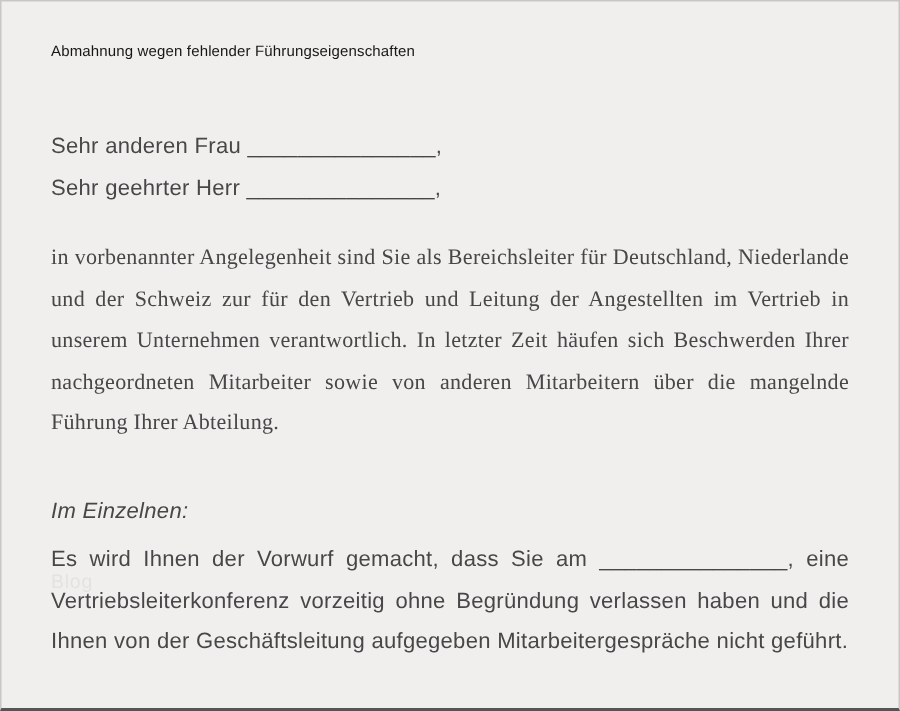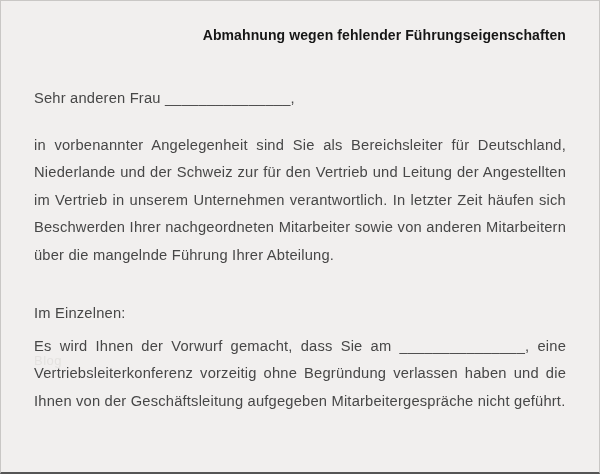--- a/index.html
+++ b/index.html
@@ -24,38 +24,37 @@
     background: var(--page-bg);
     border: 1px solid var(--border);
     border-bottom: 2px solid var(--border-bottom);
     padding: 24px 33px 0 33px;
     color: var(--text);
     font-size: 14.7px;
     letter-spacing: 0.2px;
     position: relative;
   }
   .title {
-    font-size: 14px;
-    font-weight: bold;
+    font-size: 10px;
+    font-weight: normal;
     color: var(--title);
     line-height: 20px;
     margin-bottom: 9px;
     letter-spacing: 0.1px;
-    text-align: right;
   }
   .line { line-height: 27px; }
   .salutations { margin-top: 40px; }
   .salutations p { line-height: 27.5px; }
   .para {
     text-align: justify;
     text-align-last: left;
     line-height: 27.5px;
   }
-  .body-para { margin-top: 19px; }
-  .detail-heading { margin-top: 31px; line-height: 27.5px; }
+  .body-para { margin-top: 19px; font-family: Liberation Serif, serif; }
+  .detail-heading { margin-top: 31px; line-height: 27.5px; font-style: italic; }
   .detail-wrap { position: relative; margin-top: 5px; }
   .watermark {
     position: absolute;
     left: 0;
     top: 20px;
     font-size: 13px;
     color: var(--watermark);
     letter-spacing: 0.5px;
     pointer-events: none;
   }
@@ -63,20 +62,21 @@
 </style>
 </head>
 <body>
 
 <div class="page">
   <h1 class="title">Abmahnung wegen fehlender Führungseigenschaften</h1>
 
 
   <div class="salutations">
     <p>Sehr anderen Frau _______________,</p>
+    <p>Sehr geehrter Herr _______________,</p>
   </div>
 
   <p class="para body-para">in vorbenannter Angelegenheit sind Sie als Bereichsleiter für Deutschland, Niederlande und der Schweiz zur für den Vertrieb und Leitung der Angestellten im Vertrieb in unserem Unternehmen verantwortlich. In letzter Zeit häufen sich Beschwerden Ihrer nachgeordneten Mitarbeiter sowie von anderen Mitarbeitern über die mangelnde Führung Ihrer Abteilung.</p>
 
   <p class="line detail-heading">Im Einzelnen:</p>
 
   <div class="detail-wrap">
     <span class="watermark">Blog</span>
     <p class="para detail-para">Es wird Ihnen der Vorwurf gemacht, dass Sie am _______________, eine Vertriebsleiterkonferenz vorzeitig ohne Begründung verlassen haben und die Ihnen von der Geschäftsleitung aufgegeben Mitarbeitergespräche nicht geführt.</p>
   </div>

